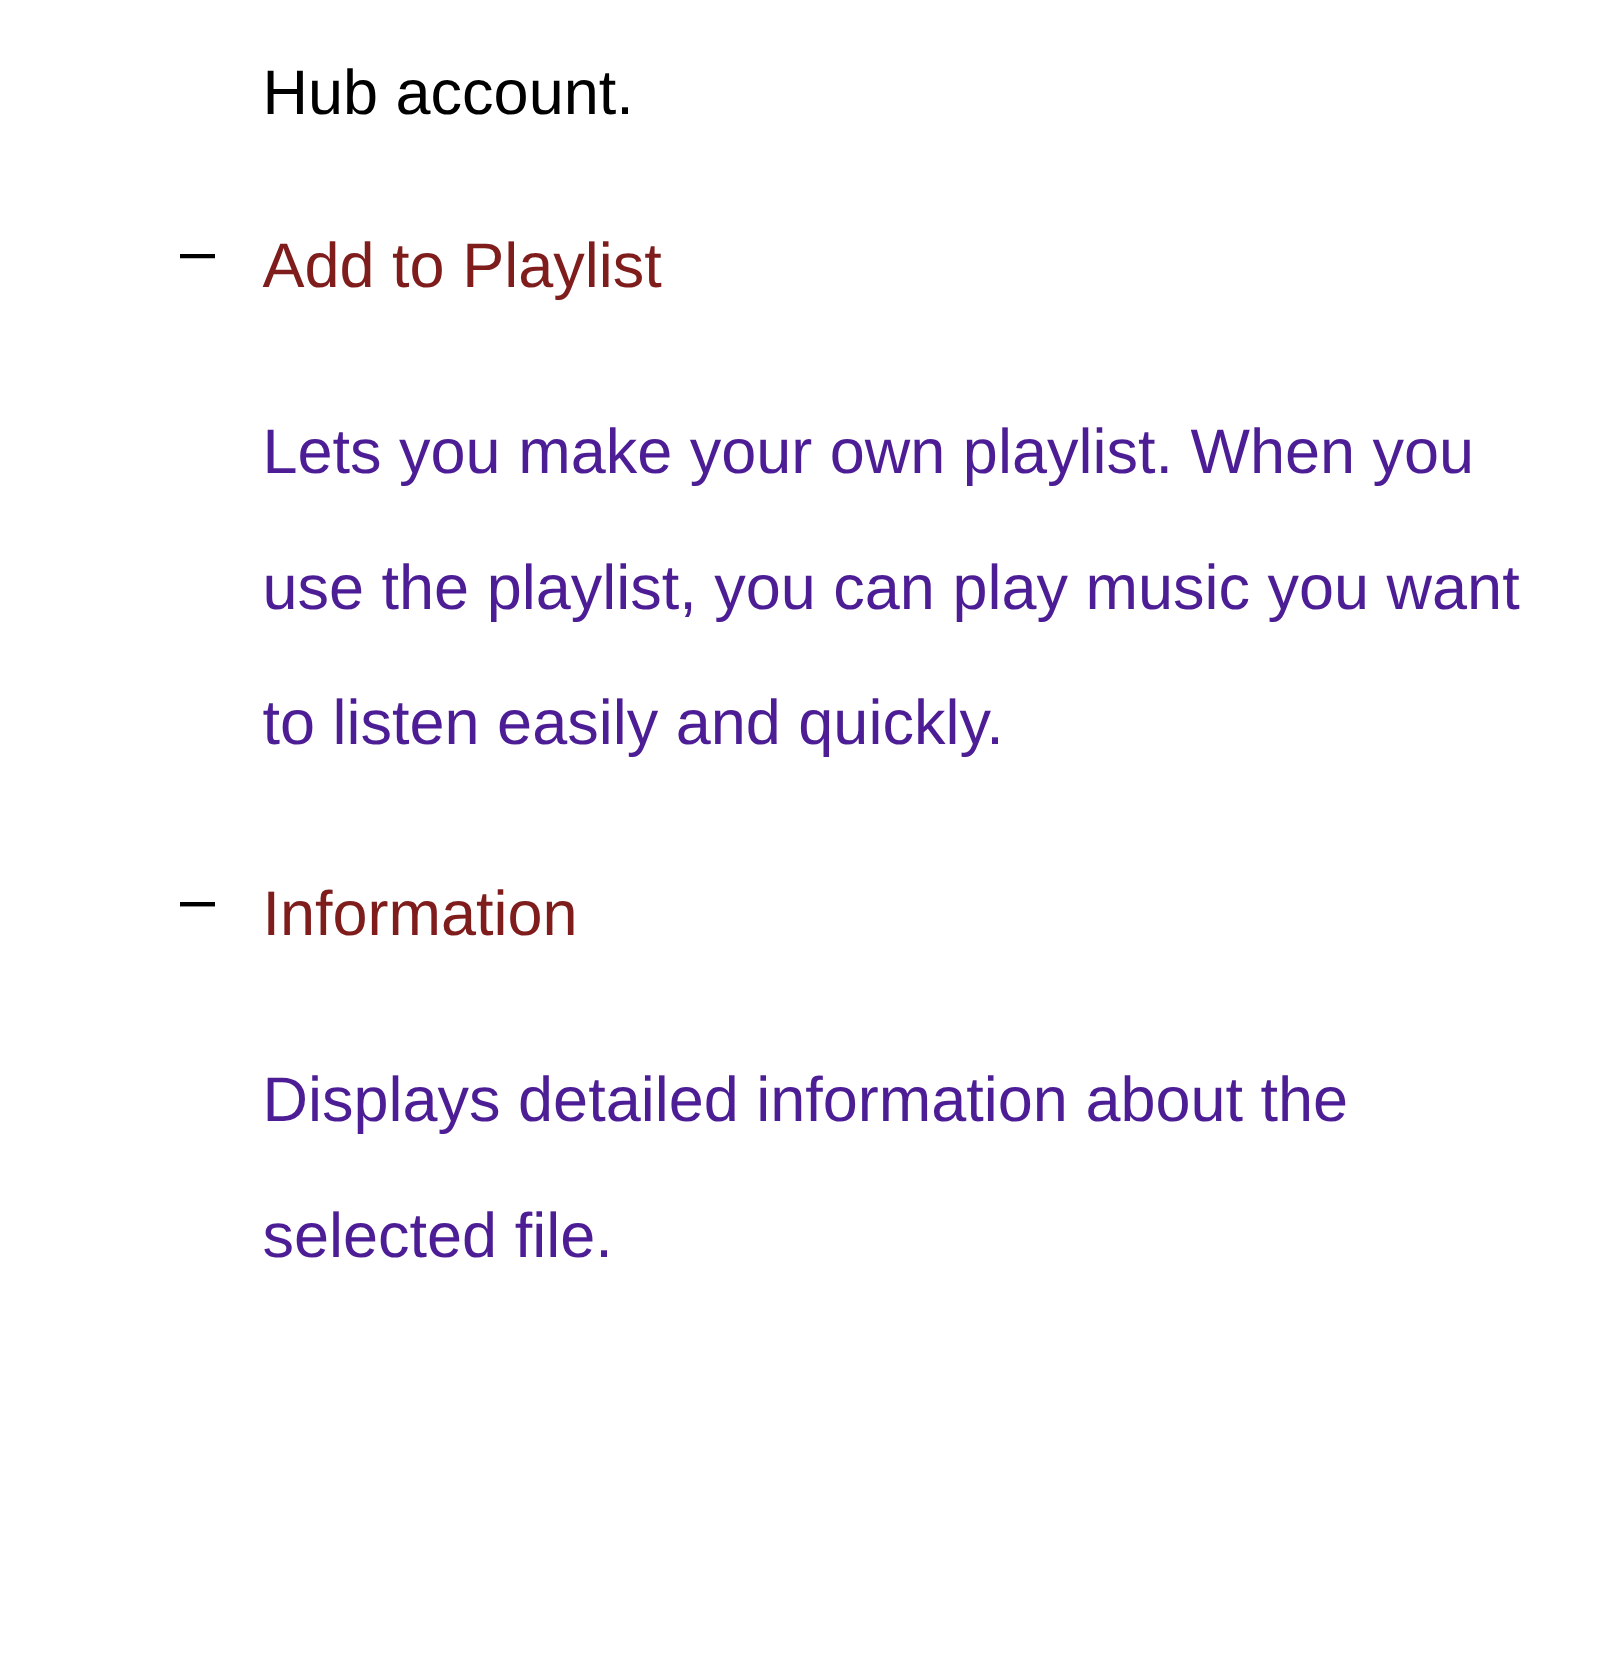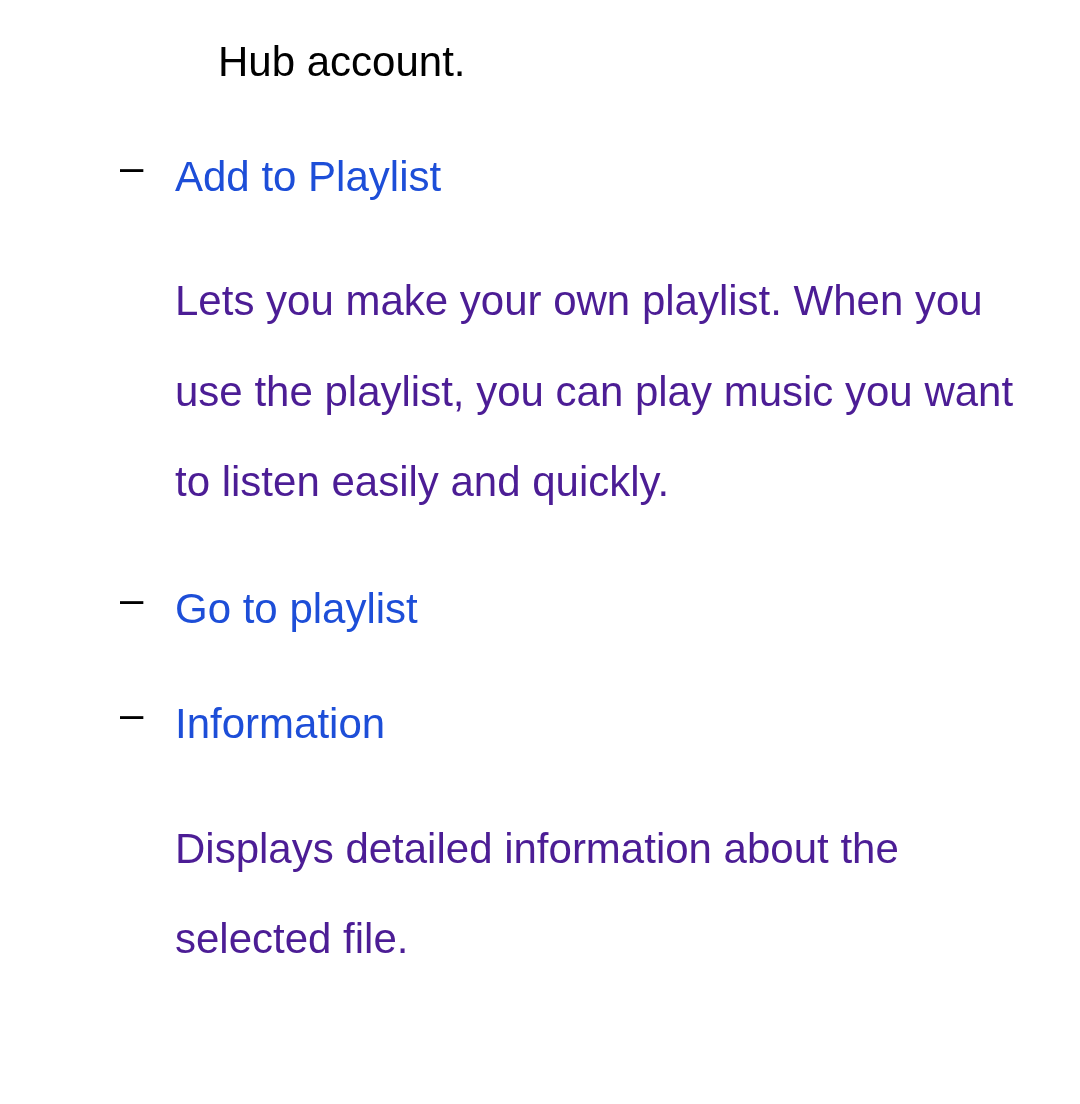--- a/index.html
+++ b/index.html
@@ -16,37 +16,36 @@
       padding-top: 28px;
       padding-left: 175px;
       padding-right: 50px;
       overflow: hidden;
     }
     .fragment {
       font-size: 42px;
       line-height: 1.6;
       margin-bottom: 48px;
       font-weight: 400;
-      margin-left: 43px;
     }
     .item {
       position: relative;
       margin-bottom: 48px;
     }
     .dash {
       position: absolute;
       left: -55px;
       top: 0;
       font-size: 42px;
       color: #000000;
       font-weight: 400;
     }
     .item-title {
       font-size: 42px;
-      color: #1d4ed8;
+      color: #7f1d1d;
       line-height: 1.6;
       margin-bottom: 46px;
       font-weight: 400;
     }
     .item-desc {
       font-size: 42px;
       color: #4c1d95;
       line-height: 2.15;
       font-weight: 400;
     }
@@ -57,20 +56,19 @@
 <div class="fragment">Hub account.</div>
 
 <div class="item">
   <span class="dash">–</span>
   <div class="item-title">Add to Playlist</div>
   <div class="item-desc">Lets you make your own playlist. When you use the playlist, you can play music you want to listen easily and quickly.</div>
 </div>
 
 <div class="item">
   <span class="dash">–</span>
-  <div class="item-title">Go to playlist</div>
 </div>
 
 <div class="item">
   <span class="dash">–</span>
   <div class="item-title">Information</div>
   <div class="item-desc">Displays detailed information about the selected file.</div>
 </div>
 
 </body></html>

